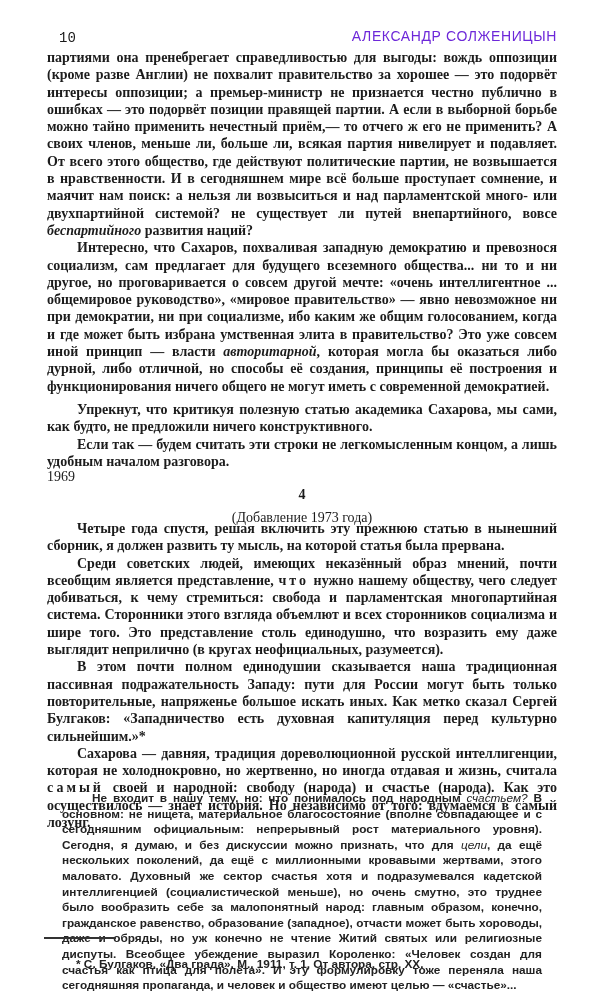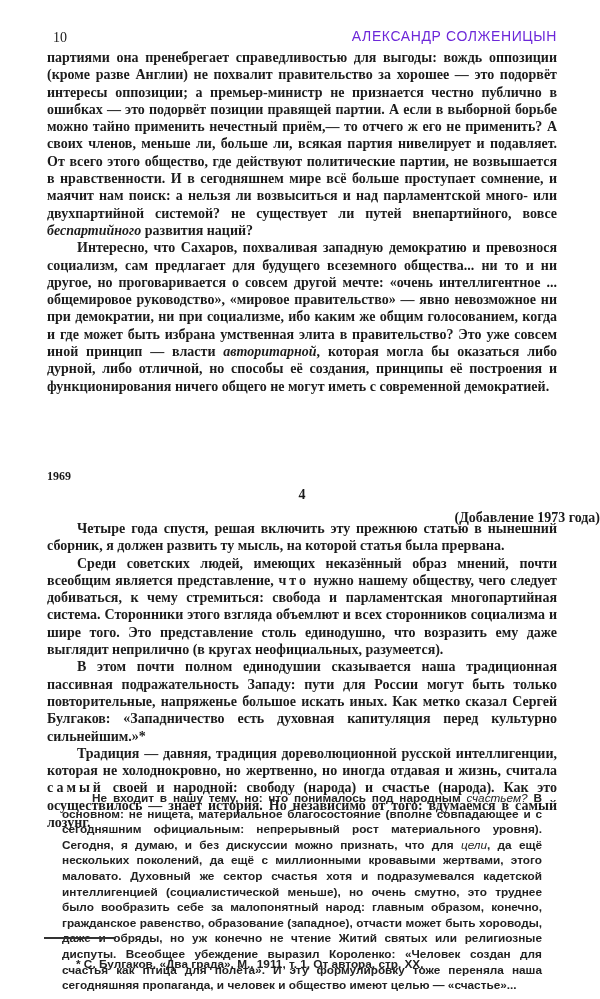--- a/index.html
+++ b/index.html
@@ -1,33 +1,33 @@
 <!DOCTYPE html>
 <html><head>
 <meta charset="utf-8">
 <style>
   html, body { margin: 0; padding: 0; background: #ffffff; }
   body { width: 600px; height: 999px; position: relative; overflow: hidden; color: #1a1a1a; }
   .page { position: absolute; left: 0; top: 0; width: 600px; height: 999px; }
   .running-head { position: absolute; top: 28px; left: 47px; width: 510px; height: 20px;
     font-family: "Liberation Serif", serif; font-size: 14px; }
-  .page-number { position: absolute; left: 6px; top: 2px; }
+  .page-number { position: absolute; left: 12px; top: 2px; font-family: Liberation Mono, monospace; }
   .running-title { position: absolute; right: 0; top: 0; letter-spacing: 0.6px; font-family: "Liberation Sans", sans-serif; font-size: 14px; color: #6d28d9; }
   .text { position: absolute; left: 47px; width: 510px;
     font-family: "Liberation Serif", serif; font-size: 14px; line-height: 17.3px;
     text-align: justify; font-weight: bold; color: #1c1c1c; }
   .text p { margin: 0; text-indent: 30px; }
   .text p.noindent { text-indent: 0; }
   .text em { font-style: italic; }
   .spaced { letter-spacing: 3px; }
-  .year { position: absolute; left: 47px; top: 469px; font-family: "Liberation Serif", serif; font-size: 12px; font-weight: bold; }
+  .year { position: absolute; left: 47px; top: 469px; font-family: "Liberation Serif", serif; font-size: 14px; font-weight: normal; }
   .section-num { position: absolute; left: 0; width: 600px; text-align: center; top: 487px;
     font-family: "Liberation Serif", serif; font-size: 14px; font-weight: bold; padding-left: 4px; box-sizing: border-box; }
-  .section-sub { position: absolute; left: 0; width: 600px; text-align: right; top: 510px;
-    font-family: "Liberation Serif", serif; font-size: 14px; padding-left: 4px; box-sizing: border-box; font-weight: bold; }
+  .section-sub { position: absolute; left: 0; width: 600px; text-align: center; top: 510px;
+    font-family: "Liberation Serif", serif; font-size: 14px; padding-left: 4px; box-sizing: border-box; }
   .small { position: absolute; left: 47px; width: 510px; top: 776px;
     font-family: "Liberation Sans", sans-serif; font-size: 11.8px; line-height: 15.6px;
     text-align: justify; font-weight: bold; color: #222; }
   .small p { margin: 15px; text-indent: 30px; }
   .small em { font-style: italic; font-weight: normal; }
   .fn-rule { position: absolute; left: 44px; top: 937px; width: 72px; height: 1.5px; background: #333; }
   .footnote { position: absolute; left: 76px; top: 950px; font-family: "Liberation Sans", sans-serif;
     font-size: 11.8px; font-weight: bold; color: #222; margin-top: 7px; }
 </style>
 </head>
@@ -38,30 +38,34 @@
   <div class="running-head">
     <span class="page-number">10</span>
     <span class="running-title">АЛЕКСАНДР СОЛЖЕНИЦЫН</span>
   </div>
 
   <div class="text" style="top:49px;">
     <p class="noindent"><span>партиями она пренебрегает справедливостью для выгоды: вождь оппозиции (кроме разве Англии) не похвалит правительство за хорошее — это подорвёт интересы оппозиции; а премьер-министр не признается честно публично в ошибках — это подорвёт позиции правящей партии. А если в выборной борьбе можно тайно применить нечестный приём,— то отчего ж его не применить? А своих членов, меньше ли, больше ли, всякая партия нивелирует и подавляет. От всего этого общество, где действуют политические партии, не возвышается в нравственности. И в сегодняшнем мире всё больше проступает сомнение, и маячит нам поиск: а нельзя ли возвыситься и над парламентской много- или двухпартийной системой? не существует ли путей внепартийного, вовсе </span><em>беспартийного</em><span> развития наций?</span></p>
     <p><span>Интересно, что Сахаров, похваливая западную демократию и превознося социализм, сам предлагает для будущего всеземного общества... ни то и ни другое, но проговаривается о совсем другой мечте: «очень интеллигентное ... общемировое руководство», «мировое правительство» — явно невозможное ни при демократии, ни при социализме, ибо каким же общим голосованием, когда и где может быть избрана умственная элита в правительство? Это уже совсем иной принцип — власти </span><em>авторитарной</em><span>, которая могла бы оказаться либо дурной, либо отличной, но способы её создания, принципы её построения и функционирования ничего общего не могут иметь с современной демократией.</span></p>
   </div>
 
+  <div class="text" style="top:401px;">
+    <p>Упрекнут, что критикуя полезную статью академика Сахарова, мы сами, как будто, не предложили ничего конструктивного.</p>
+    <p>Если так — будем считать эти строки не легкомысленным концом, а лишь удобным началом разговора.</p>
+  </div>
 
   <div class="year">1969</div>
   <div class="section-num">4</div>
   <div class="section-sub">(Добавление 1973 года)</div>
 
   <div class="text" style="top:520px;">
     <p>Четыре года спустя, решая включить эту прежнюю статью в нынешний сборник, я должен развить ту мысль, на которой статья была прервана.</p>
     <p><span>Среди советских людей, имеющих неказённый образ мнений, почти всеобщим является представление, </span><span class="spaced">что</span><span> нужно нашему обществу, чего следует добиваться, к чему стремиться: свобода и парламентская многопартийная система. Сторонники этого взгляда объемлют и всех сторонников социализма и шире того. Это представление столь единодушно, что возразить ему даже выглядит неприлично (в кругах неофициальных, разумеется).</span></p>
     <p>В этом почти полном единодушии сказывается наша традиционная пассивная подражательность Западу: пути для России могут быть только повторительные, напряженье большое искать иных. Как метко сказал Сергей Булгаков: «Западничество есть духовная капитуляция перед культурно сильнейшим.»*</p>
-    <p><span>Традиция — давняя, традиция дореволюционной русской интеллигенции, которая не холоднокровно, но жертвенно, но иногда отдавая и жизнь, считала </span><span class="spaced">самый</span><span> своей и народной: свободу (народа) и счастье (народа). Как это осуществилось — знает история. Но независимо от того: вдумаемся в самый лозунг.</span></p>
+    <p><span>Сахарова — давняя, традиция дореволюционной русской интеллигенции, которая не холоднокровно, но жертвенно, но иногда отдавая и жизнь, считала </span><span class="spaced">самый</span><span> своей и народной: свободу (народа) и счастье (народа). Как это осуществилось — знает история. Но независимо от того: вдумаемся в самый лозунг.</span></p>
   </div>
 
   <div class="small">
     <p><span>Не входит в нашу тему, но: что понималось под народным </span><em>счастьем?</em><span> В основном: не нищета, материальное благосостояние (вполне совпадающее и с сегодняшним официальным: непрерывный рост материального уровня). Сегодня, я думаю, и без дискуссии можно признать, что для </span><em>цели</em><span>, да ещё нескольких поколений, да ещё с миллионными кровавыми жертвами, этого маловато. Духовный же сектор счастья хотя и подразумевался кадетской интеллигенцией (социалистической меньше), но очень смутно, это труднее было вообразить себе за малопонятный народ: главным образом, конечно, гражданское равенство, образование (западное), отчасти может быть хороводы, даже и обряды, но уж конечно не чтение Житий святых или религиозные диспуты. Всеобщее убеждение выразил Короленко: «Человек создан для счастья как птица для полёта». И эту формулировку тоже переняла наша сегодняшняя пропаганда, и человек и общество имеют целью — «счастье»...</span></p>
   </div>
 
   <div class="fn-rule"></div>
   <div class="footnote">* С. Булгаков. «Два града». М., 1911, т. 1, От автора, стр. XX.</div>
 
 </div>

